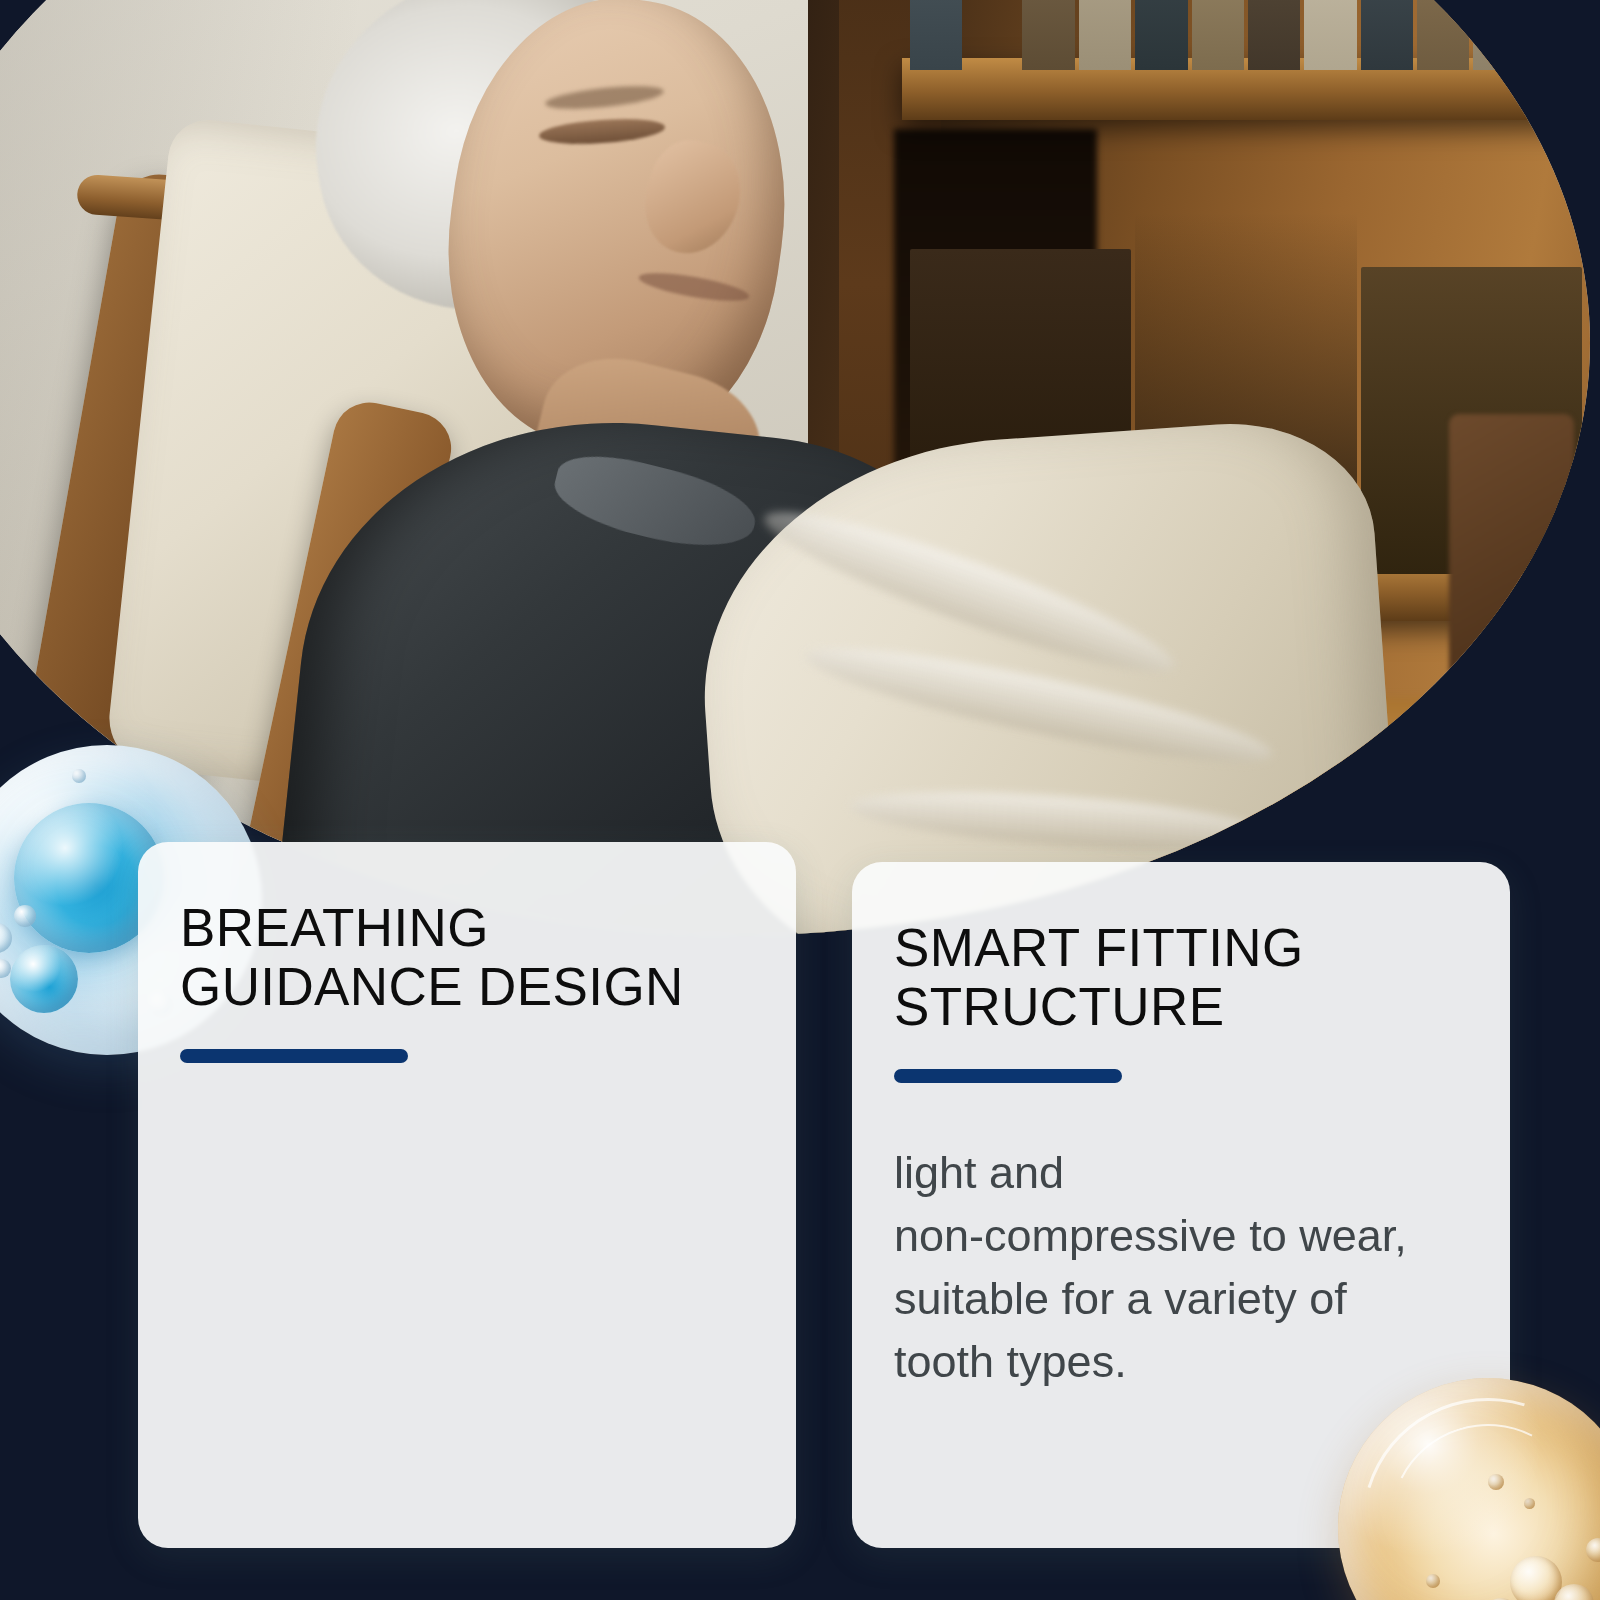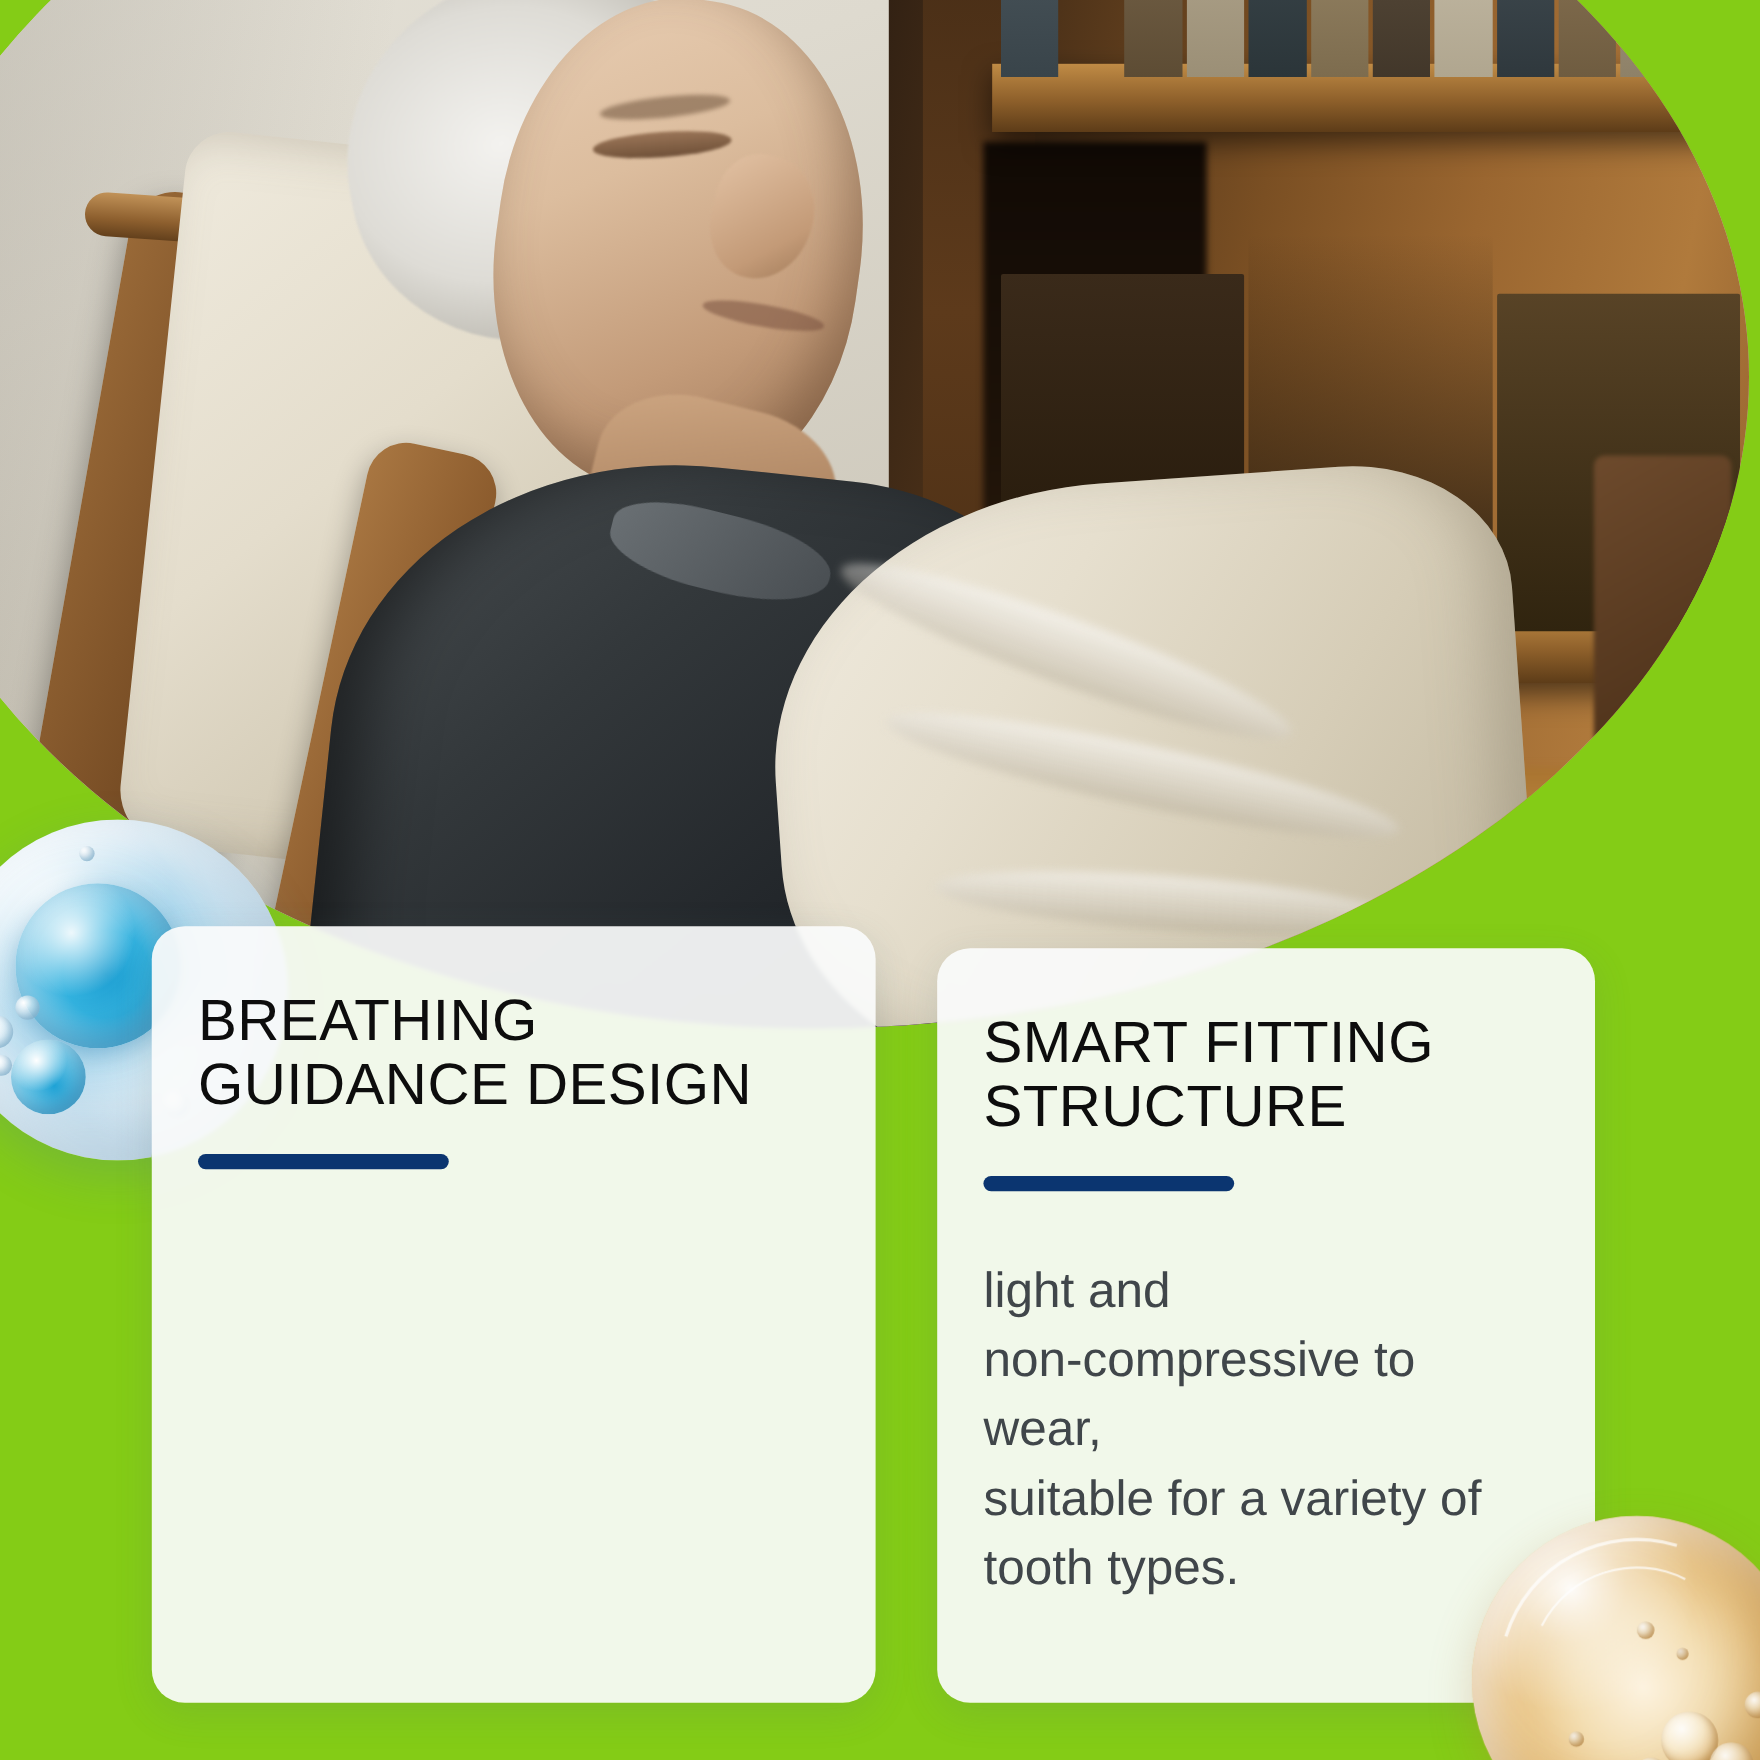--- a/index.html
+++ b/index.html
@@ -4,21 +4,21 @@
 <style>
   * { margin:0; padding:0; box-sizing:border-box; }
   html, body {
     width:1600px; height:1600px;
     font-family:"Liberation Sans", sans-serif;
     overflow:hidden;
   }
   #stage {
     position:relative;
     width:1600px; height:1600px;
-    background:#84cc16;
+    background:#0f172a;
     overflow:hidden;
   }
 
   
   #hero-clip {
     position:absolute;
     left:-110px; top:-250px;
     width:1700px; height:1185px;
     border-radius:50%;
     overflow:hidden;
@@ -259,21 +259,21 @@
   
   .card {
     position:absolute;
     background:rgba(250,251,251,.93);
     backdrop-filter:blur(2px);
     border-radius:30px;
     box-shadow:0 10px 34px rgba(80,110,115,.16);
     padding:56px 44px 0 42px;
   }
   #card-left  { left:138px; top:842px; width:658px; height:706px; }
-  #card-right { left:852px; top:862px; width:598px; height:686px; }
+  #card-right { left:852px; top:862px; width:658px; height:686px; }
 
   .card-title {
     font-size:53px;
     line-height:1.12;
     font-weight:400;
     letter-spacing:.4px;
     color:#0d0d0d;
     white-space:pre-line;
   }
   .accent-bar {

